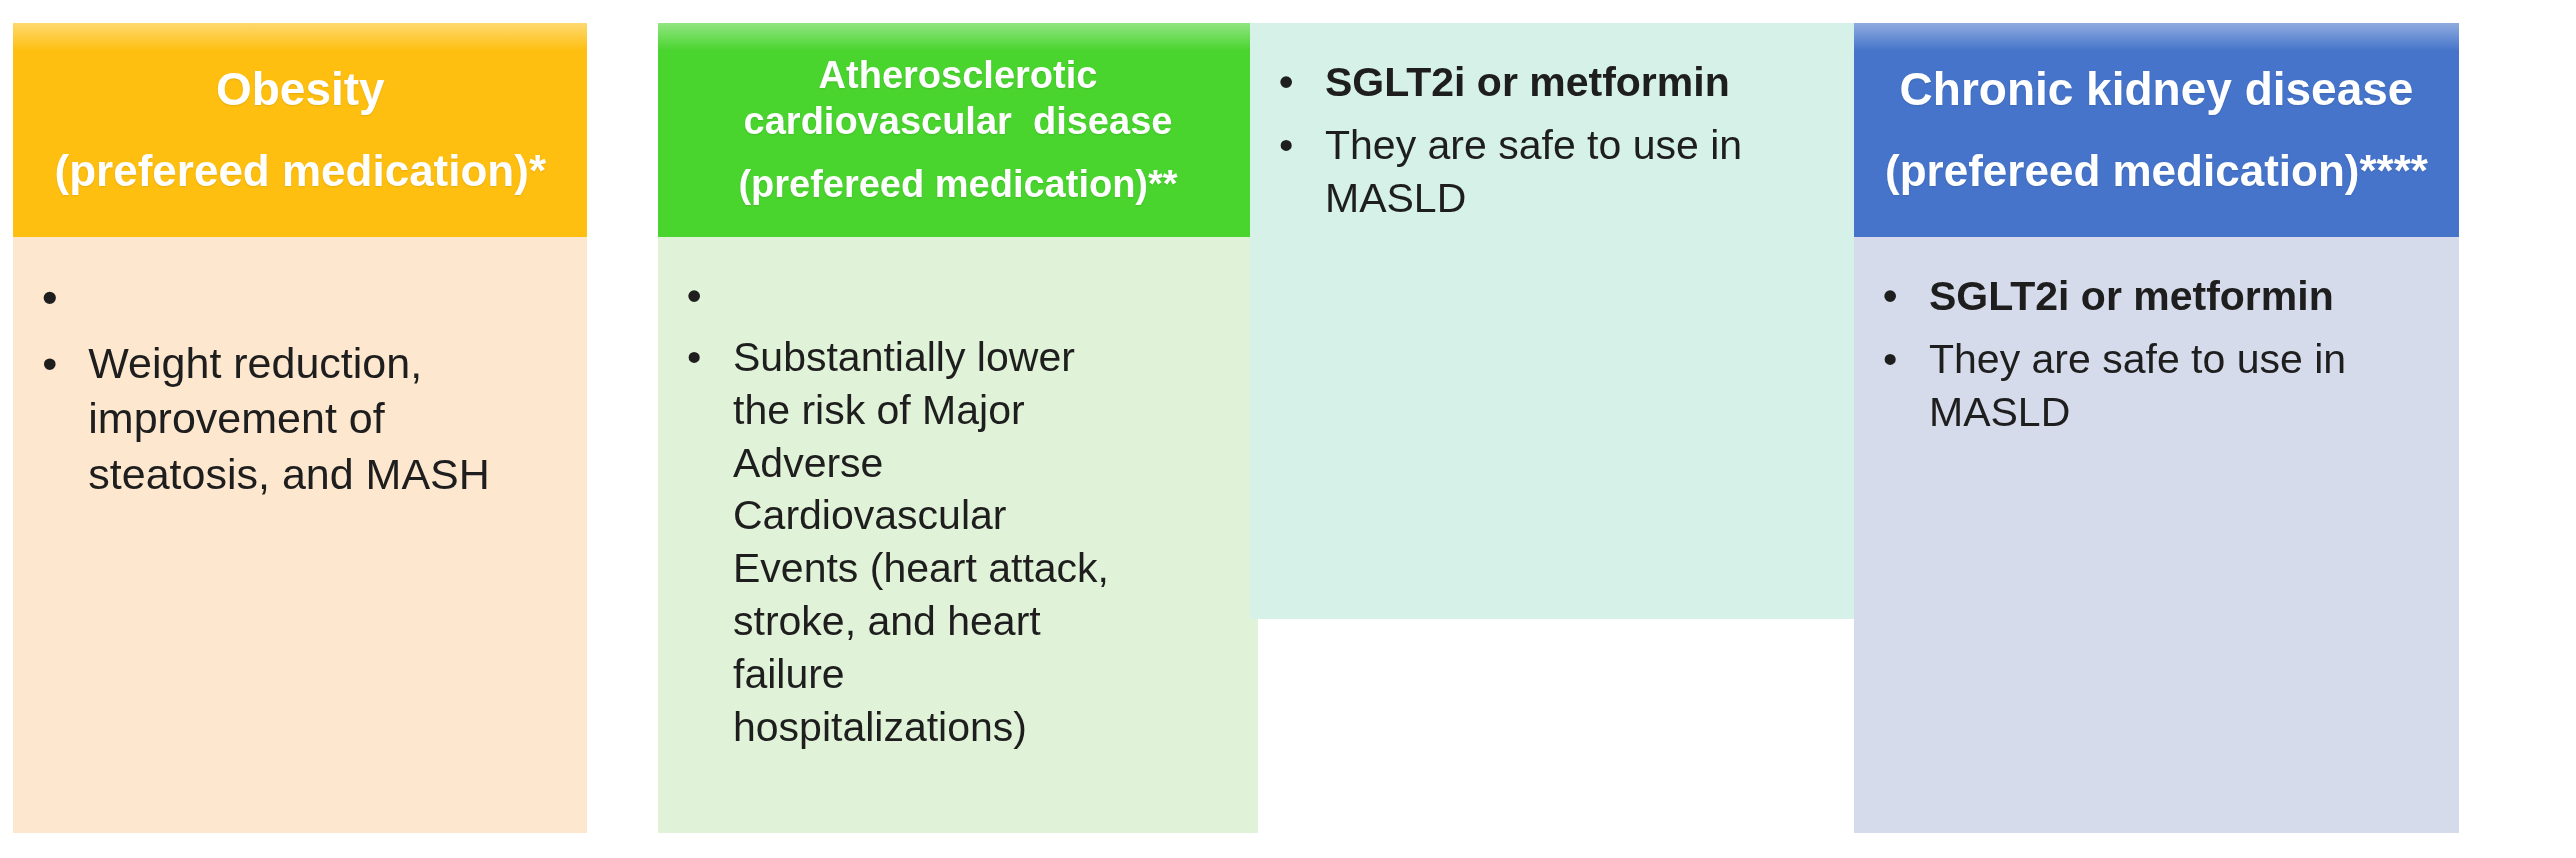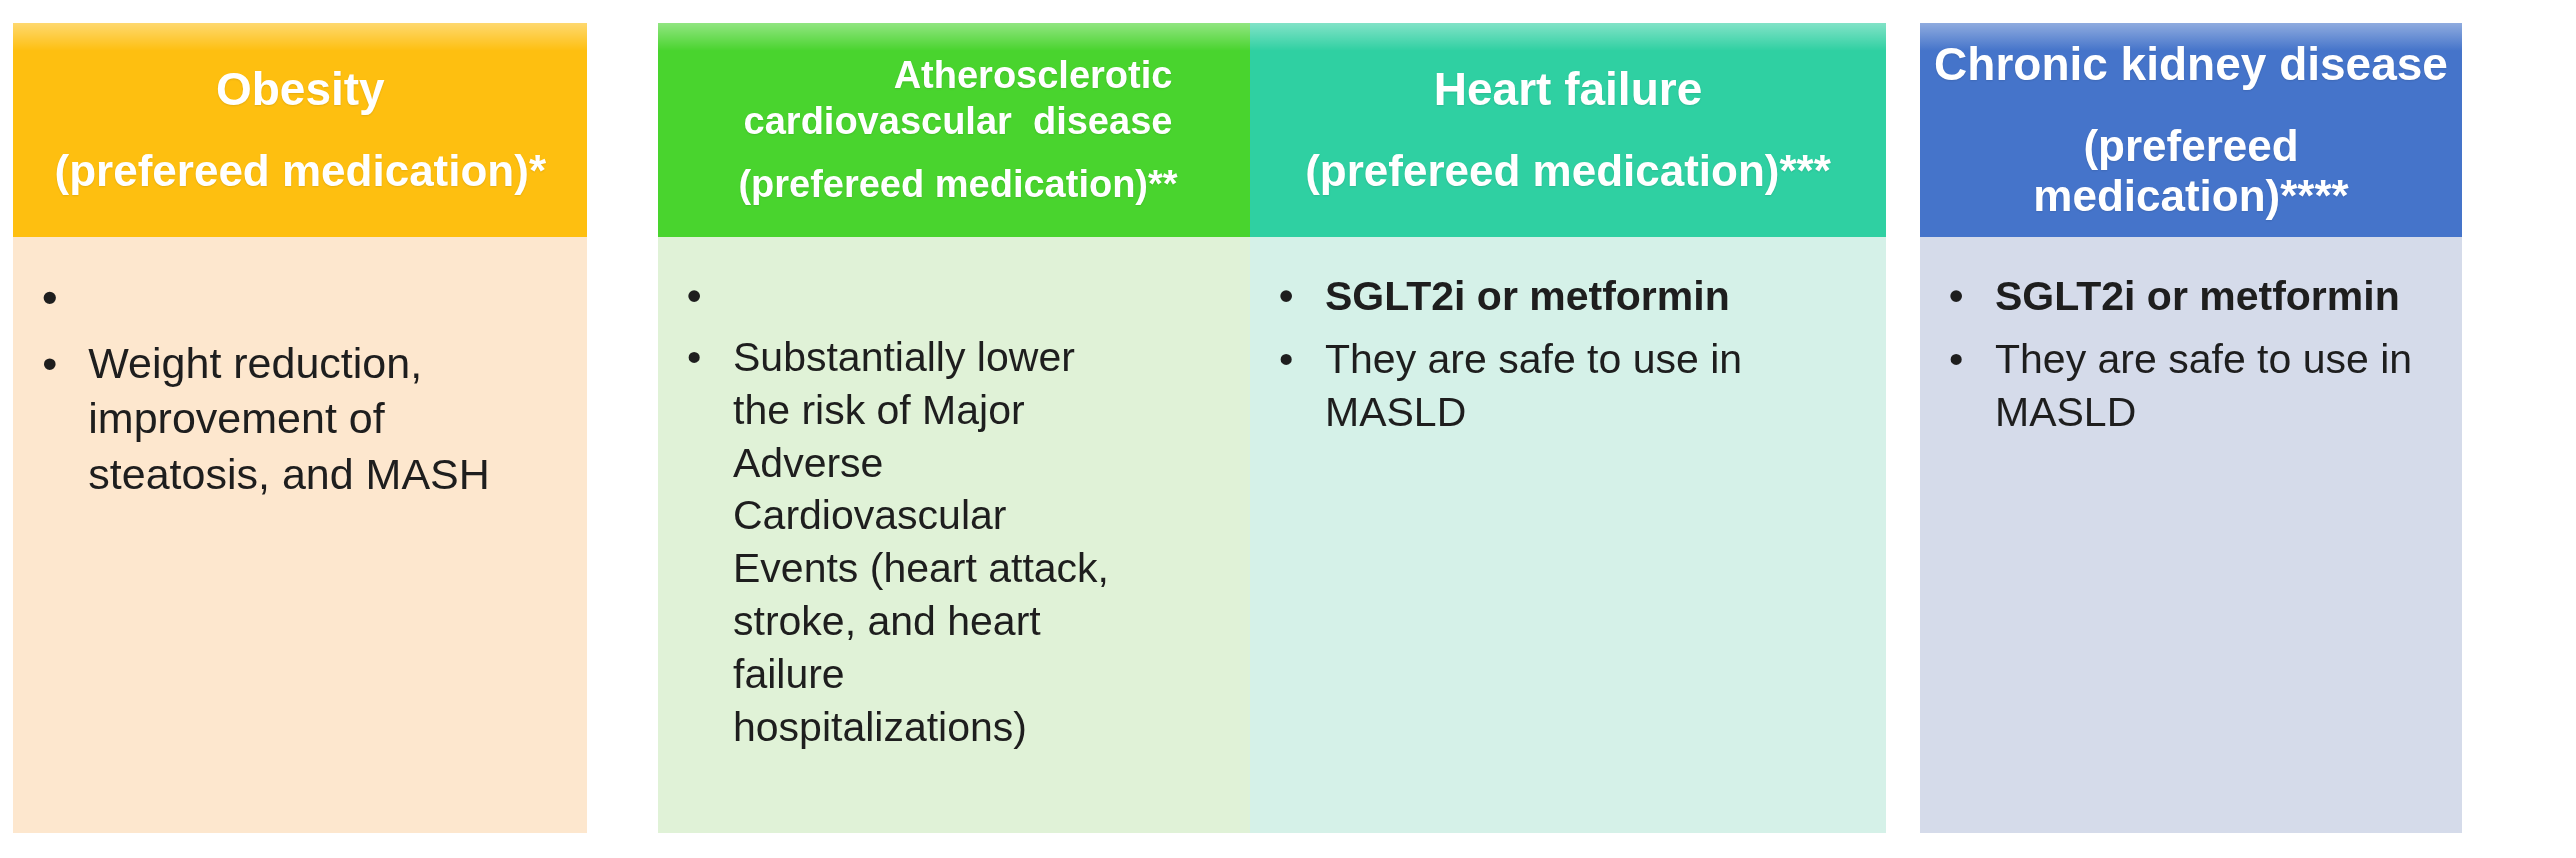--- a/index.html
+++ b/index.html
@@ -8,21 +8,21 @@
     width: 2576px;
     height: 859px;
     background: #ffffff;
     overflow: hidden;
     font-family: "Liberation Sans", sans-serif;
   }
   .col { position: absolute; top: 23.4px; }
   .col-obesity       { left: 13.3px;   width: 574px;  }
   .col-ascvd         { left: 658px; width: 600px;  }
   .col-heart-failure { left: 1250px; width: 636px; }
-  .col-ckd           { left: 1920px; width: 542px;  }
+  .col-ckd           { left: 1854px; width: 605px;  }
 
   .hdr {
     height: 214px;
     box-sizing: border-box;
     padding: 6.3px 12.7px 9px 12.7px;
     display: flex;
     flex-direction: column;
     align-items: center;
     justify-content: center;
     text-align: center;
@@ -30,21 +30,20 @@
     font-weight: 700;
     background:
       linear-gradient(180deg, rgba(255,255,255,0.40) 0%, rgba(255,255,255,0.0) 13%),
       var(--hdr, #888);
   }
   .hdr .title {
     font-size: 46px;
     line-height: 1.18;
     white-space: pre-wrap;
     text-shadow: 0 1.3px 1.9px rgba(0,0,0,0.10);
-    text-align: right;
   }
   .hdr .subtitle {
     font-size: 44px;
     margin-top: 30px;
     white-space: pre-wrap;
     text-shadow: 0 1.3px 1.9px rgba(0,0,0,0.10);
   }
   .col-ascvd .hdr .title    { font-size: 38px; line-height: 1.22; }
   .col-ascvd .hdr .subtitle { font-size: 38px; margin-top: 19px; }
 
@@ -114,24 +113,20 @@
 Events (heart attack,
 stroke, and heart
 failure
 hospitalizations)</span>
         </li>
       </ul>
     </div>
   </div>
 
   <div class="col col-heart-failure" style="--hdr: #2FD0A2; --body: #D5F1E8;">
-    <div class="hdr">
-      <div class="title">Heart failure</div>
-      <div class="subtitle">(prefereed medication)***</div>
-    </div>
     <div class="bdy">
       <ul class="bullets">
         <li class="bold">
           <span class="mark">•</span>
           <span class="txt">SGLT2i or metformin</span>
         </li>
         <li>
           <span class="mark">•</span>
           <span class="txt">They are safe to use in
 MASLD</span>

